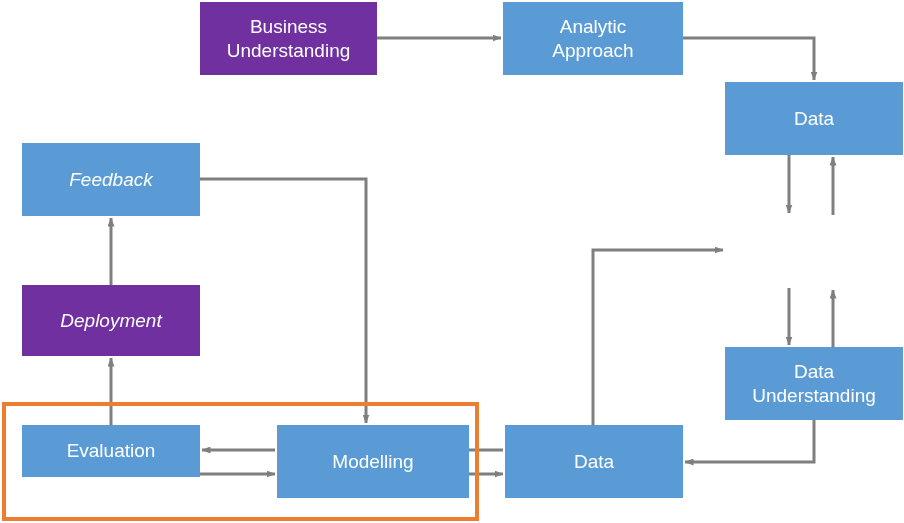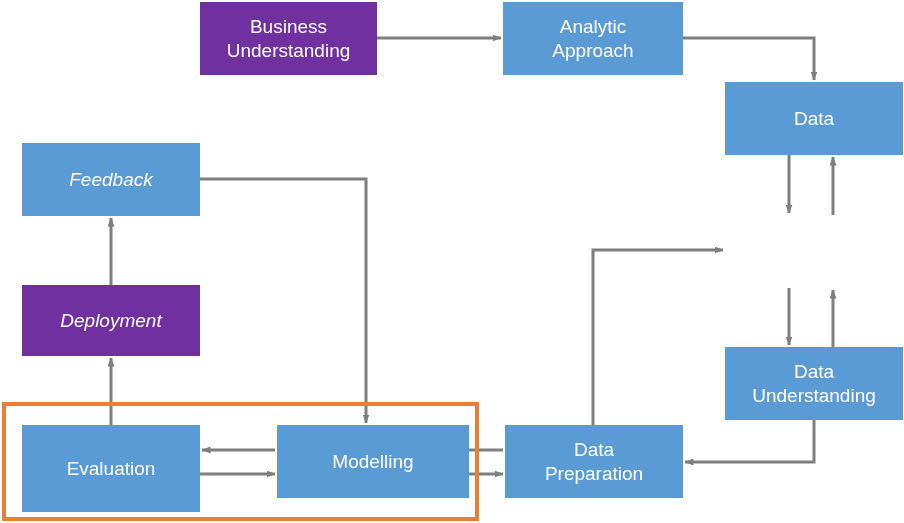--- a/index.html
+++ b/index.html
@@ -89,28 +89,28 @@
   <div class="node blue" style="left:725px; top:82px; width:178px; height:73px;">
     <span><span>Data</span><br></span>
   </div>
 
 
   <div class="node blue" style="left:725px; top:347px; width:178px; height:73px;">
     <span><span>Data</span><br><span>Understanding</span></span>
   </div>
 
   <div class="node blue" style="left:505px; top:425px; width:178px; height:73px;">
-    <span><span>Data</span><br><span>Preparation</span></span>
+    <span><span>Data</span><br></span>
   </div>
 
   <div class="node blue" style="left:277px; top:425px; width:192px; height:73px;">
     <span>Modelling</span>
   </div>
 
-  <div class="node blue" style="left:22px; top:425px; width:178px; height:87px;">
+  <div class="node blue" style="left:22px; top:425px; width:178px; height:52px;">
     <span>Evaluation</span>
   </div>
 
   <div class="node purple" style="left:22px; top:285px; width:178px; height:71px;font-style:italic;">
     <span>Deployment</span>
   </div>
 
   <div class="node blue" style="left:22px; top:143px; width:178px; height:73px;font-style:italic;">
     <span>Feedback</span>
   </div>

